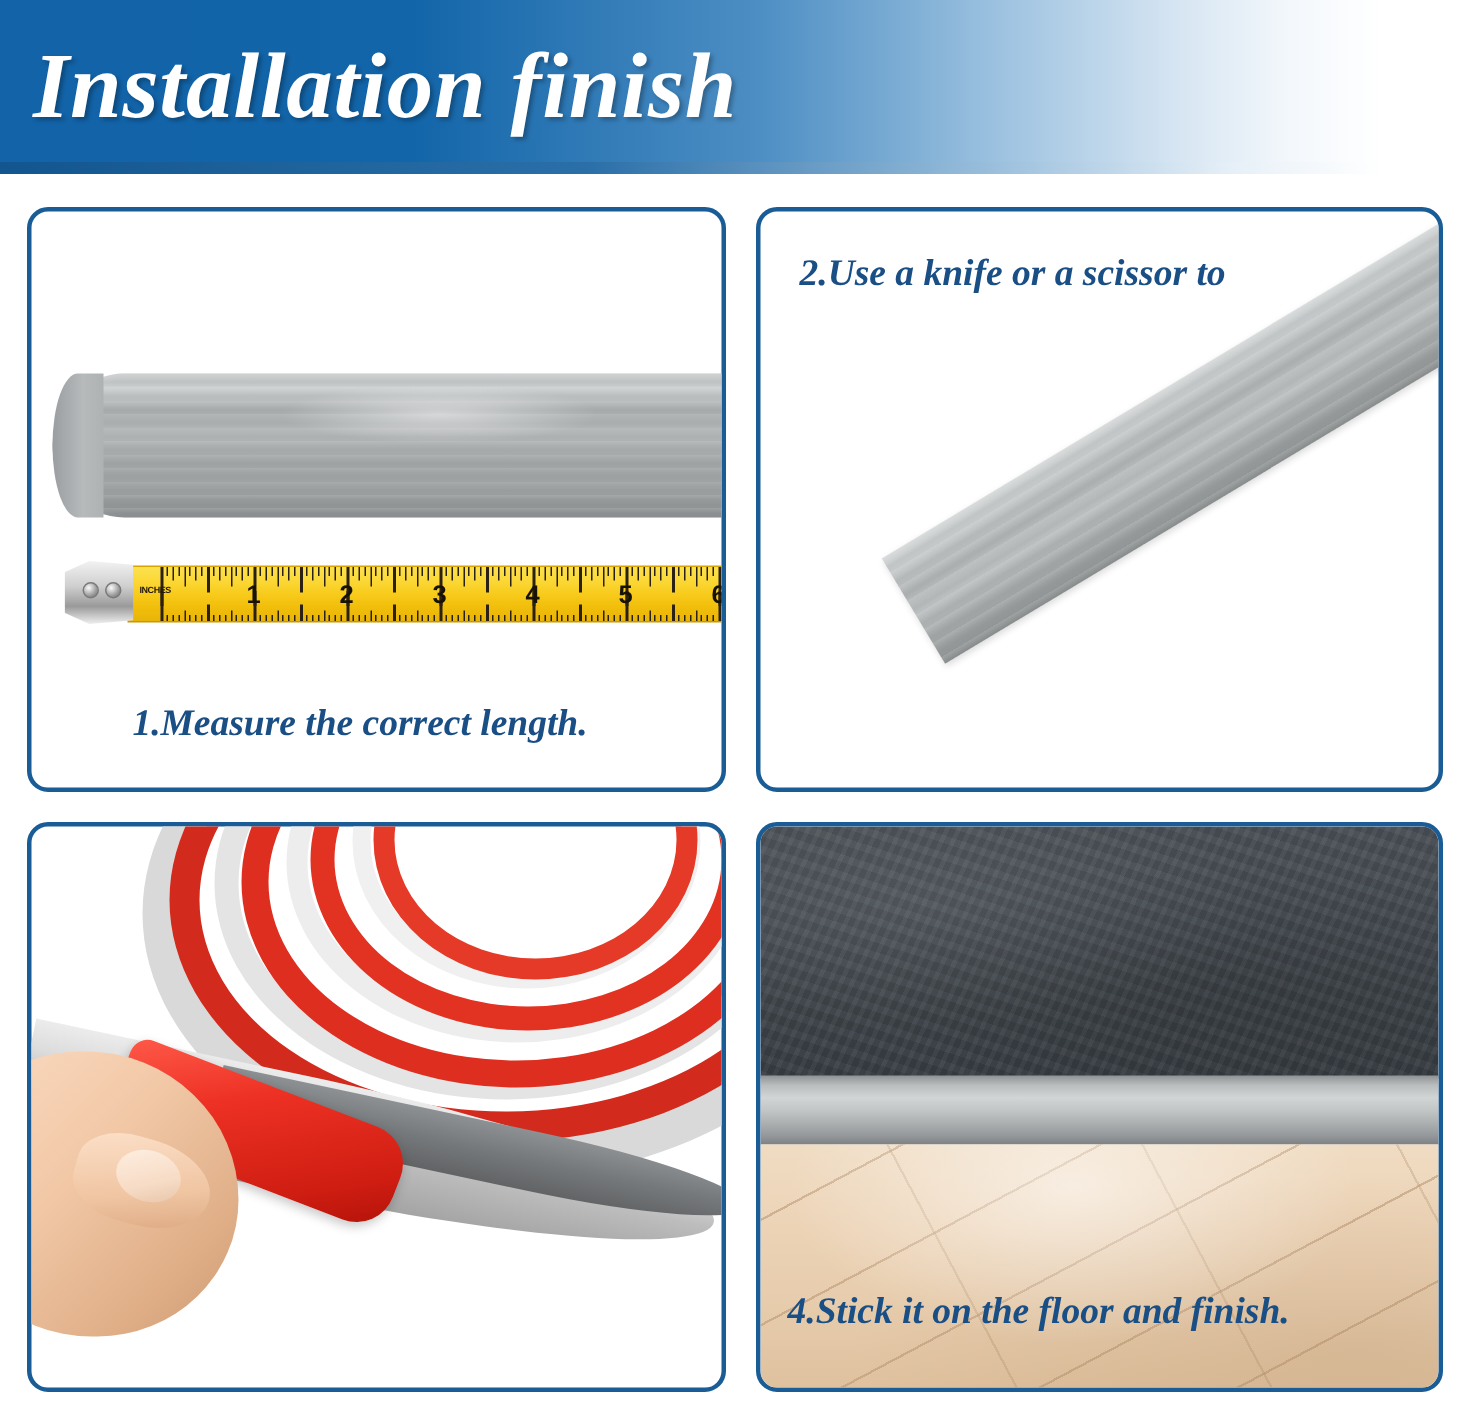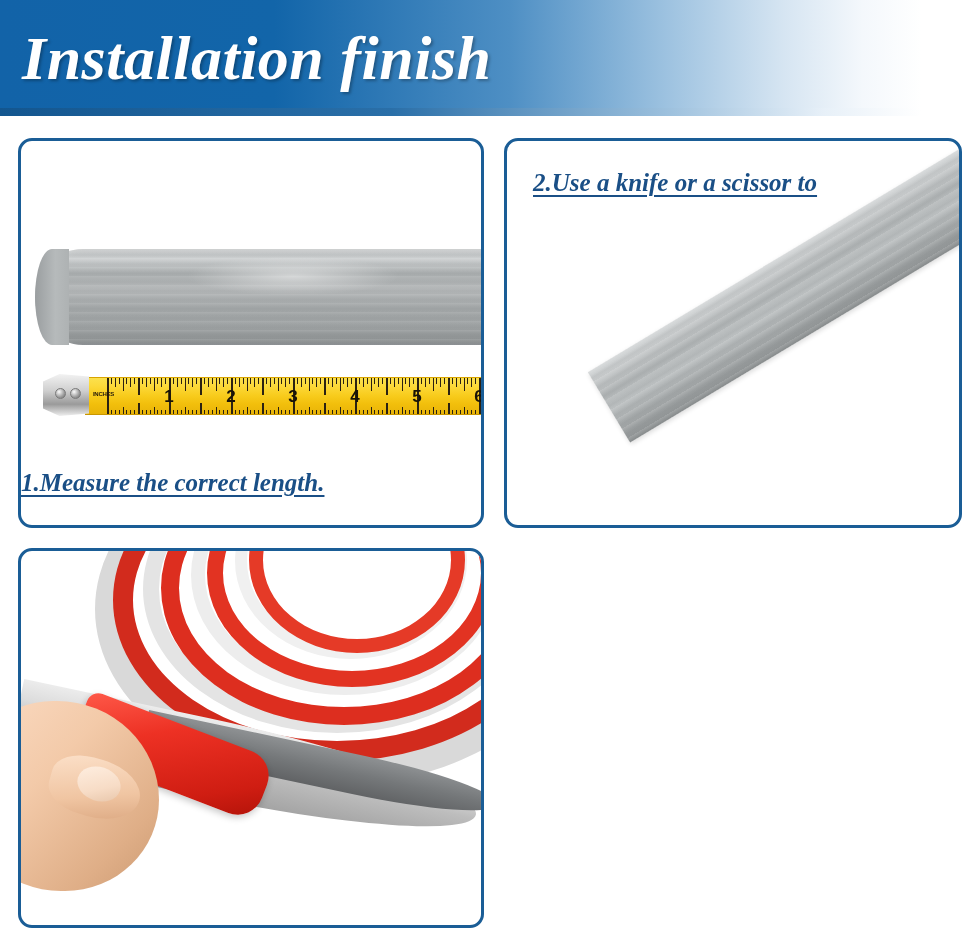--- a/index.html
+++ b/index.html
@@ -93,25 +93,24 @@
     font-style: italic;
     font-weight: bold;
     color: #1a4f86;
     font-size: 25px;
     line-height: 40px;
     z-index: 20;
     white-space: nowrap;
   }
   .caption .ln {
     display: block;
-    text-decoration: underline;
     text-underline-offset: 4px;
     text-decoration-thickness: 2px;
   }
-  #caption-1 { left: 0; right: 22px; bottom: 22px; text-align: left; }
+  #caption-1 { left: 0; right: 22px; bottom: 22px; text-align: center; }
   #caption-2 { left: 26px; top: 22px;  text-align: left; }
   #caption-3 { left: 0; right: 24px; bottom: 14px; text-align: right; }
   #caption-4 { left: 18px; bottom: 30px; text-align: left; }
 
   
   #p1-molding {
     position: absolute;
     left: 14px;
     top: 108px;
     width: 452px;
@@ -628,14 +627,25 @@
       <div id="p3-tail-gray"></div>
       <div id="p3-tail-dark"></div>
       <div id="p3-red-peel"></div>
       <div id="p3-hand"></div>
       <div id="p3-finger"></div>
       <div id="p3-nail"></div>
     </div>
 
   </div>
 
+  <div class="panel" id="panel-4">
+    <div class="panel-photo">
+      <div id="p4-wall"></div>
+      <div id="p4-molding"></div>
+      <div id="p4-floor"></div>
+    </div>
+
+    <div class="caption" id="caption-4">
+      <span class="ln">4.Stick it on the floor and finish.</span>
+    </div>
+  </div>
 
 </div>
 
 </body></html>

